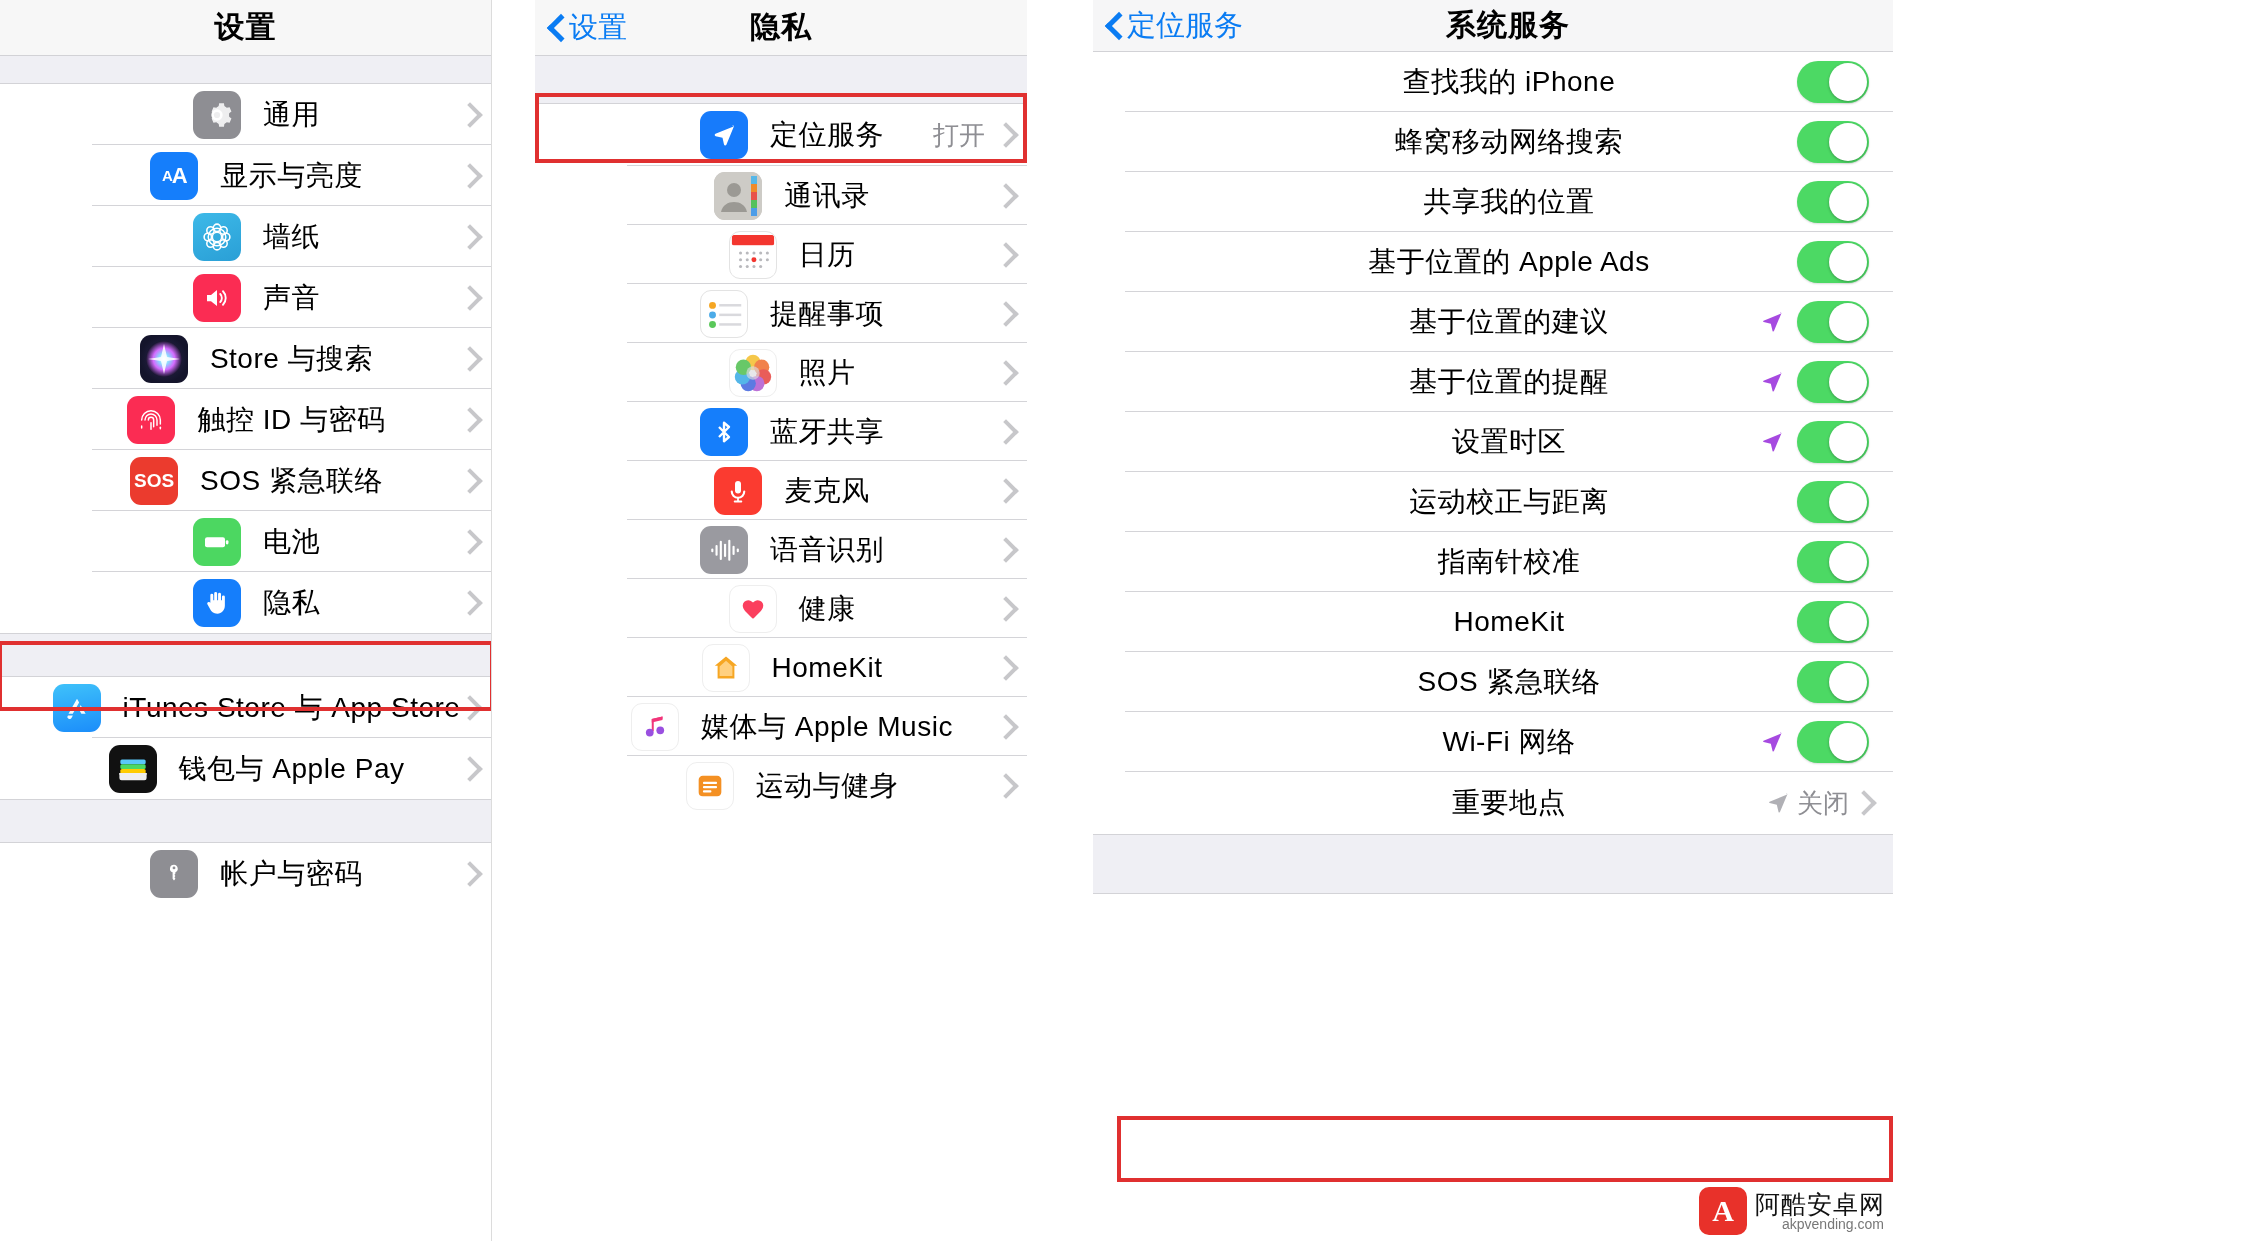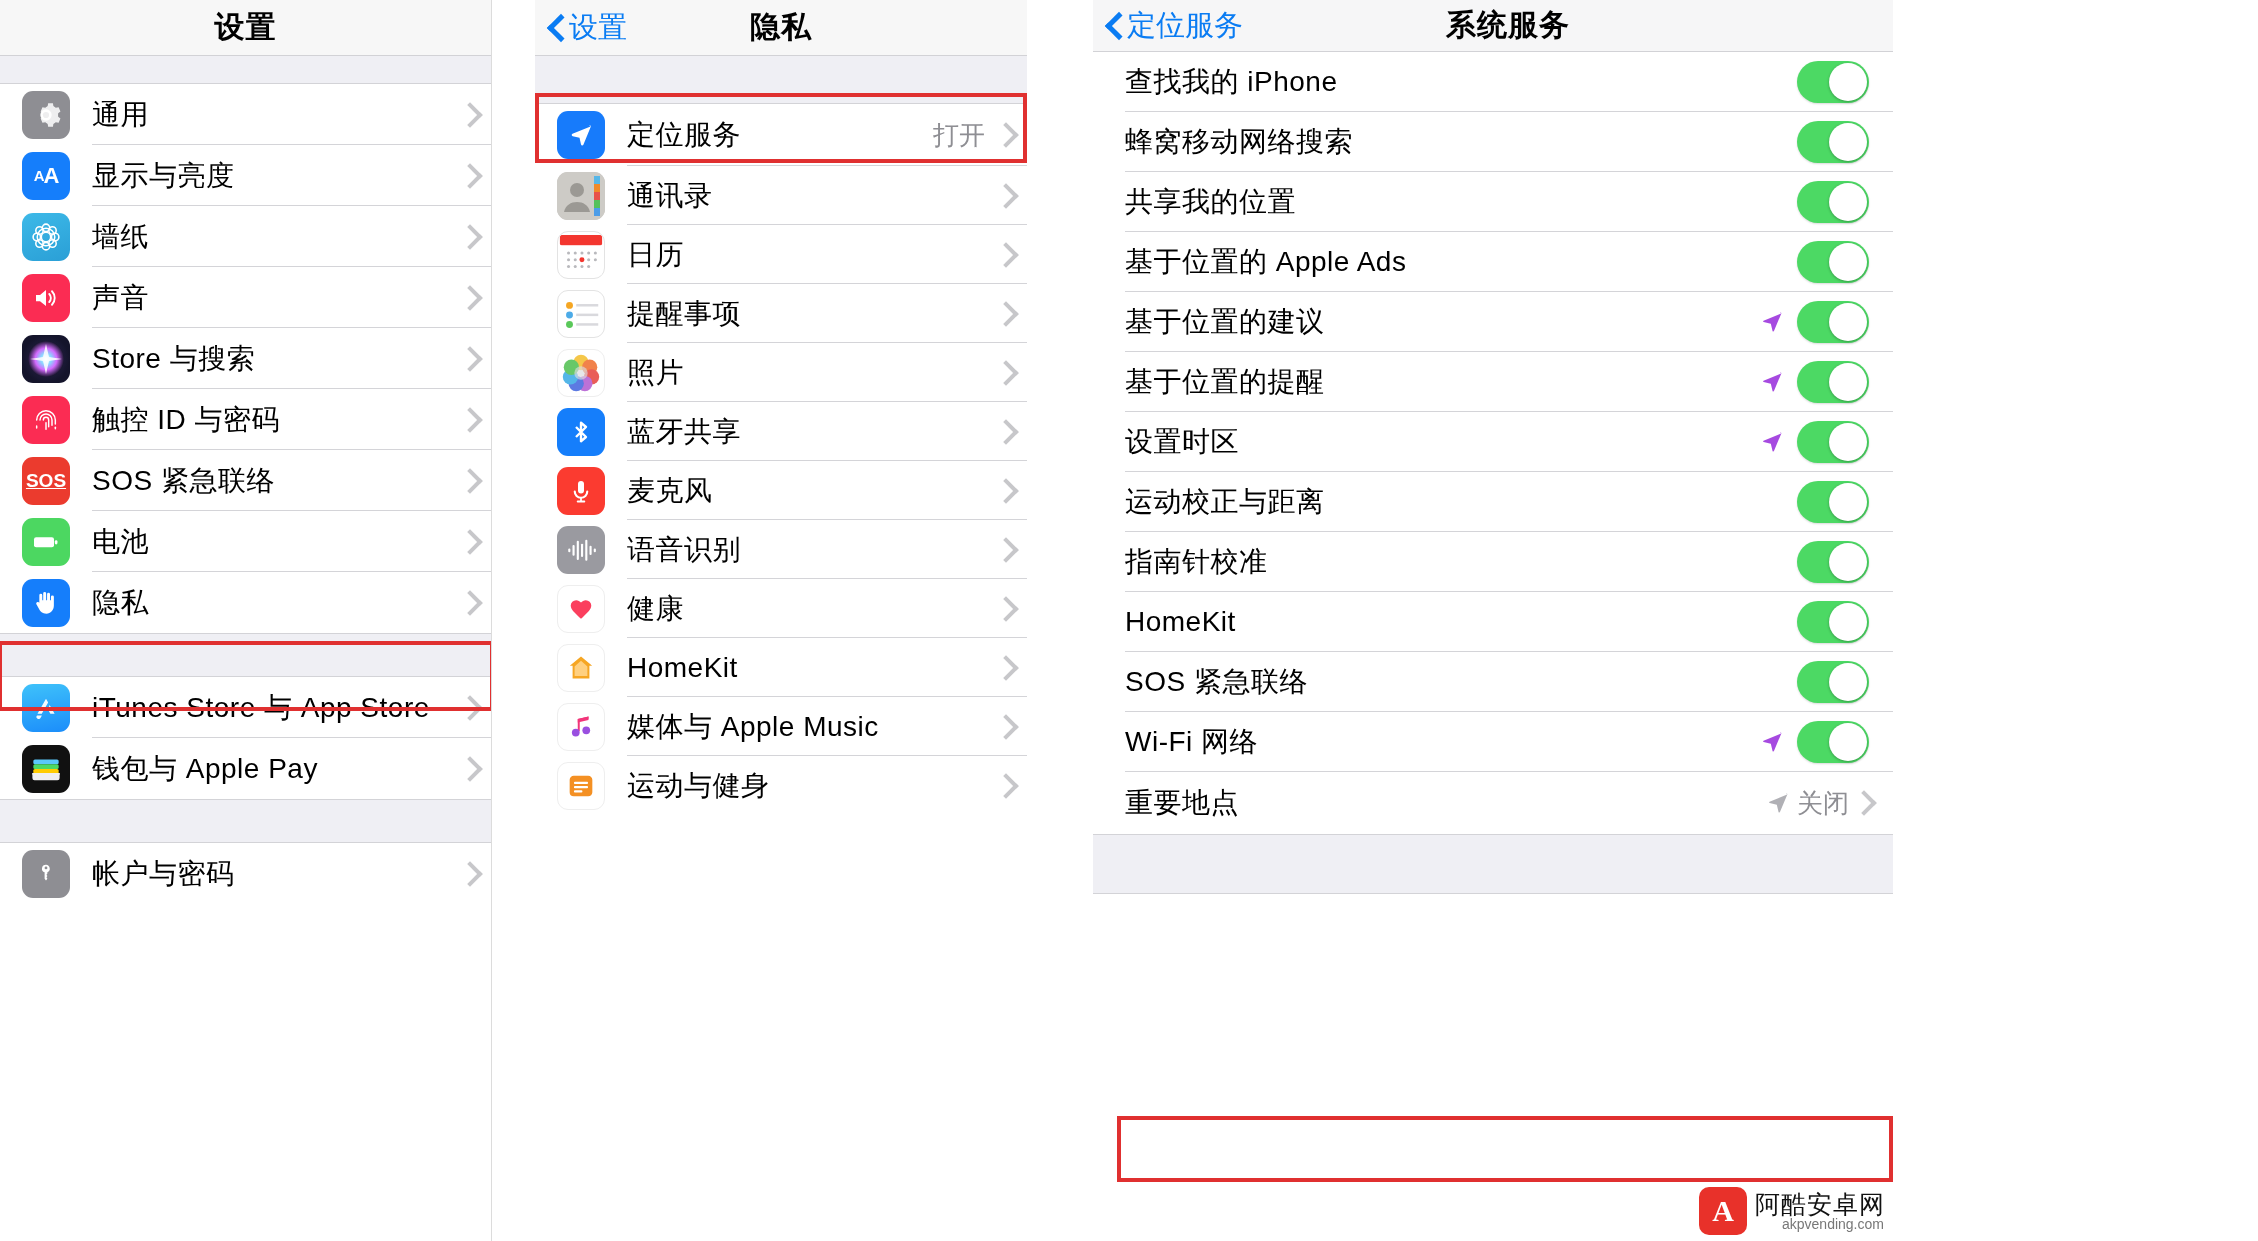--- a/index.html
+++ b/index.html
@@ -48,20 +48,21 @@
   .group-gap { background: #efeff4; border-bottom: 1px solid #d3d3d7; }
   .group-gap.top { border-top: 1px solid #d3d3d7; }
 
   
   .row {
     position: relative;
     display: flex; align-items: center;
     background: #ffffff;
     padding-left: 22px;
     height: 60px;
+    justify-content: center;
   }
   .row .sep {
     position: absolute; left: 92px; right: 0; bottom: 0; height: 1px;
     background: #d4d4d8;
   }
   .row .sep.full { left: 0; }
   .row-label {
     font-size: 28px; color: #000; white-space: nowrap;
     letter-spacing: 0.5px;
   }
@@ -93,21 +94,21 @@
   .ic-gear { background: #8e8e93; }
   .ic-gear svg { width: 34px; height: 34px; }
   .ic-aa { background: #157efb; font-size: 22px; letter-spacing: -1px; }
   .ic-aa .small { font-size: 15px; }
   .ic-wall { background: linear-gradient(160deg,#3db9e8,#2a9fd6); }
   .ic-sound { background: #fb2c53; }
   .ic-siri {
     background: radial-gradient(circle at 50% 50%, #2e2a55 0%, #14142b 70%);
   }
   .ic-touchid { background: #fb2c53; }
-  .ic-sos { background: #eb3b2e; font-size: 19px; text-decoration: underline; }
+  .ic-sos { background: #eb3b2e; font-size: 19px; }
   .ic-battery { background: #4cd761; }
   .ic-privacy { background: #157efb; }
   .ic-itunes { background: linear-gradient(170deg,#3fc2fa,#1b8dfa); }
   .ic-wallet { background: #111; }
   .ic-account { background: #8e8e93; }
   .ic-loc { background: #177bfb; }
   .ic-contacts { background: #c9c7c2; }
   .ic-cal { background: #ffffff; border: 1px solid #e3e3e3; }
   .ic-remind { background: #ffffff; border: 1px solid #e3e3e3; }
   .ic-photos { background: #ffffff; border: 1px solid #eee; }

